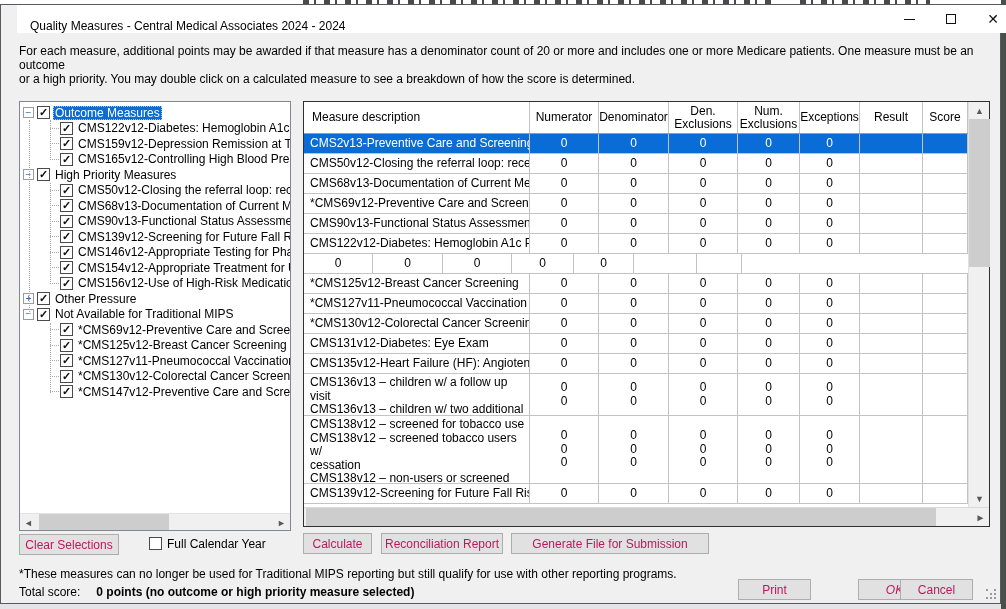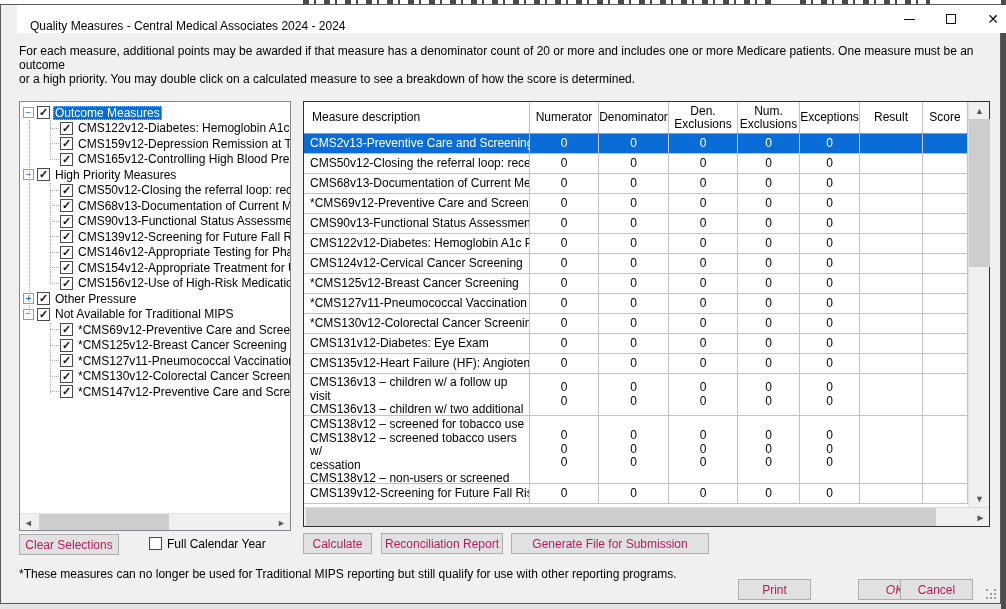--- a/index.html
+++ b/index.html
@@ -275,21 +275,20 @@
           <div class="td desc" style="width: 226px;">CMS122v12-Diabetes: Hemoglobin A1c Poor...</div>
           <div class="td" style="width: 69px;">0</div>
           <div class="td" style="width: 70px;">0</div>
           <div class="td" style="width: 69px;">0</div>
           <div class="td" style="width: 62px;">0</div>
           <div class="td" style="width: 60px;">0</div>
           <div class="td" style="width: 63px;"></div>
           <div class="td" style="width: 45px;"></div>
         </div>
         <div class="grid-row" style="height: 20px;">
-          <div class="td desc" style="width: 226px;">CMS124v12-Cervical Cancer Screening</div>
           <div class="td" style="width: 69px;">0</div>
           <div class="td" style="width: 70px;">0</div>
           <div class="td" style="width: 69px;">0</div>
           <div class="td" style="width: 62px;">0</div>
           <div class="td" style="width: 60px;">0</div>
           <div class="td" style="width: 63px;"></div>
           <div class="td" style="width: 45px;"></div>
         </div>
         <div class="grid-row" style="height: 20px;">
           <div class="td desc" style="width: 226px;">*CMS125v12-Breast Cancer Screening</div>
@@ -410,20 +409,23 @@
     <span class="box"></span>
     <span>Full Calendar Year</span>
   </div>
 
   <div class="btn" style="left:302px; top:528px; width:69px;">Calculate</div>
   <div class="btn" style="left:380px; top:528px; width:122px;">Reconciliation Report</div>
   <div class="btn" style="left:510px; top:528px; width:198px;">Generate File for Submission</div>
 
   <div class="footnote">*These measures can no longer be used for Traditional MIPS reporting but still qualify for use with other reporting programs.</div>
 
+  <div class="total-line">
+    <span>Total score:</span><b>0 points (no outcome or high priority measure selected)</b>
+  </div>
 
   <div class="btn" style="left:737px; top:574px; width:73px;">Print</div>
   <div class="btn" style="left:857px; top:574px; width:73px;font-style:italic;">OK</div>
   <div class="btn" style="left:899px; top:574px; width:73px;">Cancel</div>
 
   <div class="grip">
       <i></i>
     </div>
 </div>
 

